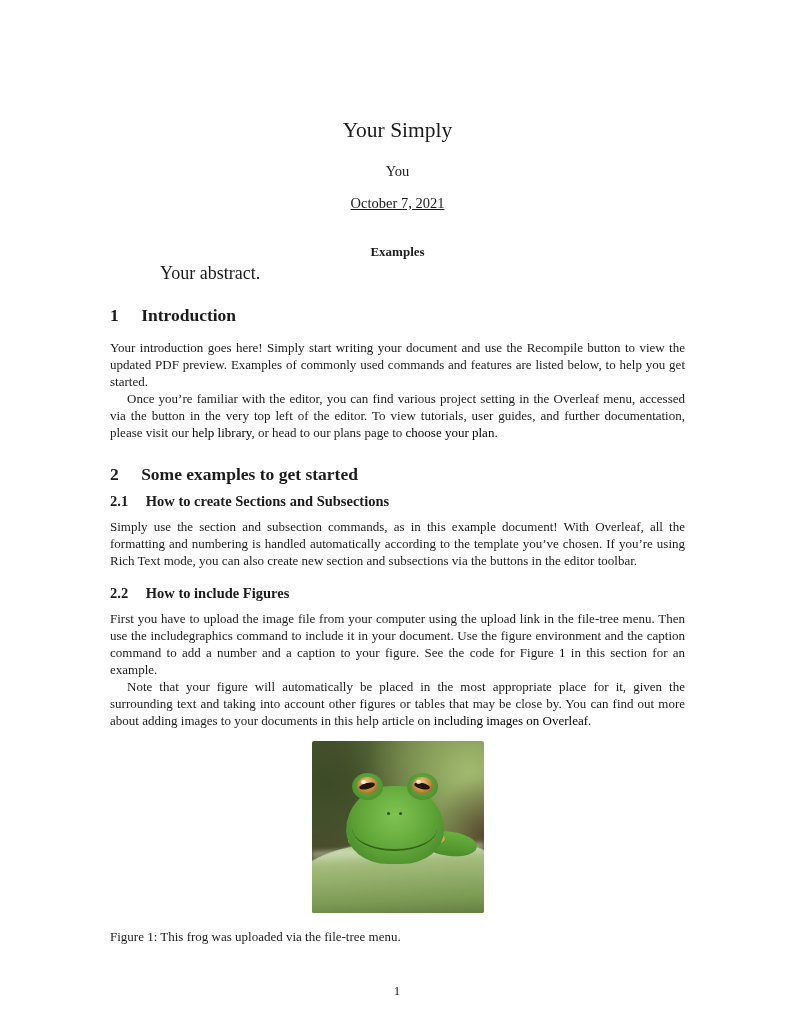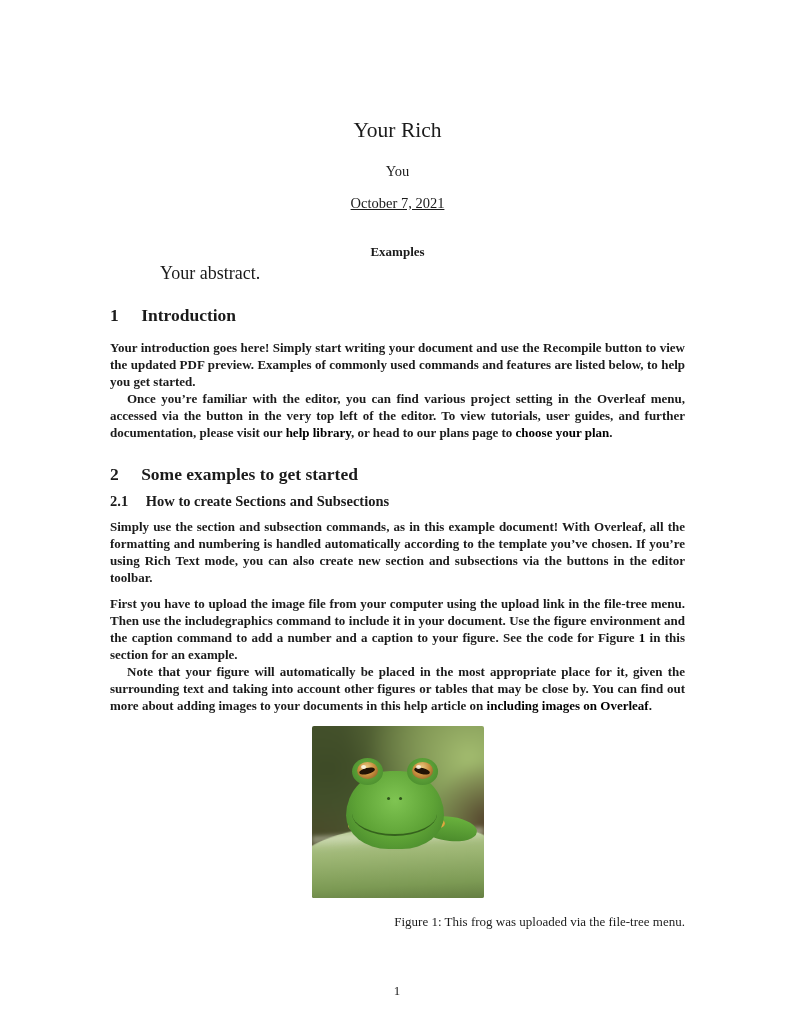--- a/index.html
+++ b/index.html
@@ -63,21 +63,20 @@
     line-height: 16px;
     font-weight: 700;
   }
   h3.subsec .sec-num { display: inline-block; margin-right: 14px; }
 
   p.body-par {
     margin: 0;
     font-size: 13px;
     line-height: 17px;
     text-align: justify;
-    font-weight: bold;
   }
   p.first { margin-top: 13px; }
   p.after-sub { margin-top: 9px; }
   p.indent { text-indent: 17px; }
 
   a.doclink { color: #000000; text-decoration: none; cursor: pointer; margin-top: 40px; }
 
   
   .figure-wrap { margin-top: 12px; display: flex; justify-content: center; }
   .frog-img {
@@ -168,36 +167,36 @@
   .toe {
     position: absolute; width: 13px; height: 9px;
     background: radial-gradient(circle at 40% 38%, #f2d06a 0%, #dca83e 70%, #b8832a 100%);
     border-radius: 50%;
   }
 
   .fig-caption {
     margin-top: 16px;
     font-size: 13px;
     line-height: 15px;
-    text-align: right;
+    text-align: left;
   }
   .page-number {
     position: absolute;
     bottom: 29px; left: 0; right: 0;
     text-align: center;
     font-size: 13px;
   }
 </style>
 </head>
 <body>
 
 <div class="page">
   <div class="content">
 
-    <h1 class="doc-title">Your Rich</h1>
+    <h1 class="doc-title">Your Simply</h1>
     <div class="doc-author">You</div>
     <div class="doc-date">October 7, 2021</div>
 
     <div class="abstract-heading">Examples</div>
     <p class="abstract-body">Your abstract.</p>
 
     <h2 class="sec">
       <span class="sec-num">1</span>
       <span>Introduction</span>
     </h2>
@@ -208,20 +207,24 @@
       <span class="sec-num">2</span>
       <span>Some examples to get started</span>
     </h2>
 
     <h3 class="subsec">
       <span class="sec-num">2.1</span>
       <span>How to create Sections and Subsections</span>
     </h3>
     <p class="body-par after-sub">Simply use the section and subsection commands, as in this example document! With Overleaf, all the formatting and numbering is handled automatically according to the template you’ve chosen. If you’re using Rich Text mode, you can also create new section and subsections via the buttons in the editor toolbar.</p>
 
+    <h3 class="subsec" style="margin-top:16px;">
+      <span class="sec-num">2.2</span>
+      <span>How to include Figures</span>
+    </h3>
     <p class="body-par after-sub"><span>First you have to upload the image file from your computer using the upload link in the file-tree menu. Then use the includegraphics command to include it in your document. Use the figure environment and the caption command to add a number and a caption to your figure. See the code for Figure </span><a class="doclink">1</a><span> in this section for an example.</span></p>
     <p class="body-par indent"><span>Note that your figure will automatically be placed in the most appropriate place for it, given the surrounding text and taking into account other figures or tables that may be close by. You can find out more about adding images to your documents in this help article on </span><a class="doclink">including images on Overleaf</a><span>.</span></p>
 
     <div class="figure-wrap">
       <div class="frog-img">
         <div class="frog-bg"></div>
         <div class="branch"></div>
         <div class="branch-hl"></div>
         <div class="frog-shadow"></div>
         <div class="frog-arm"></div>

